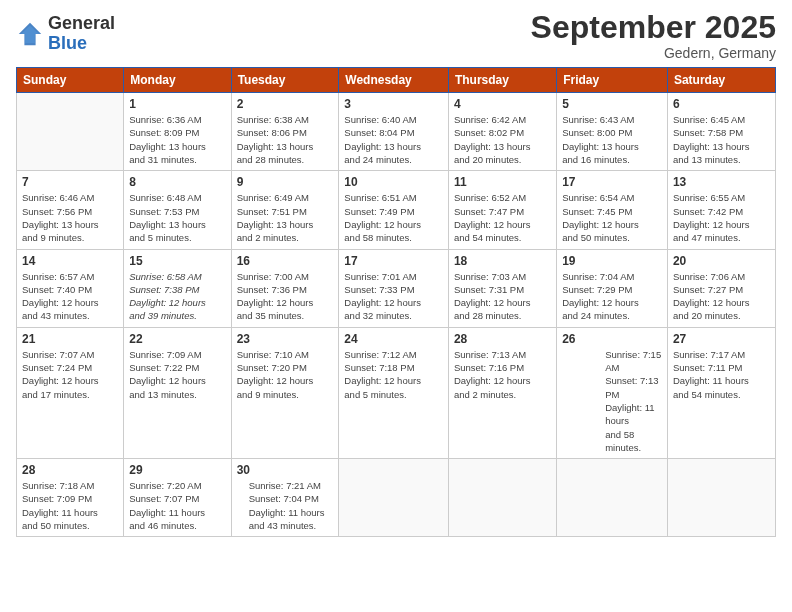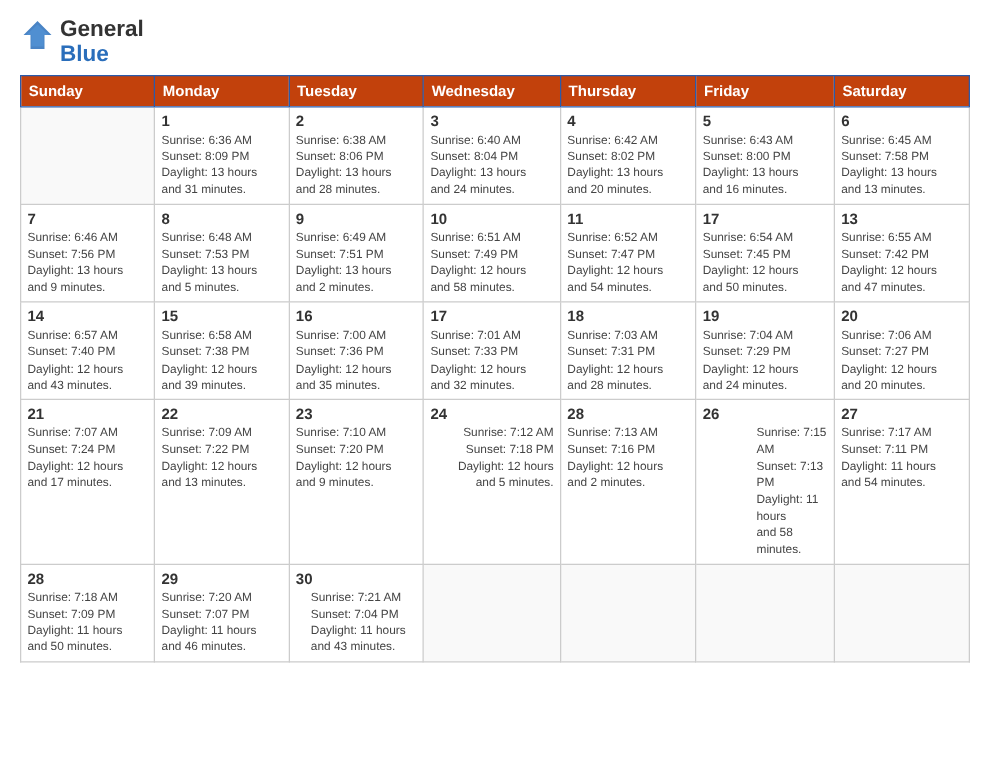--- a/index.html
+++ b/index.html
@@ -17,21 +17,21 @@
       padding: 10px 16px 10px 16px;
     }
     .header {
       display: flex;
       justify-content: space-between;
       align-items: flex-start;
       margin-bottom: 6px;
     }
     .logo {
       display: flex;
-      align-items: flex-start;
+      align-items: center;
       margin-top: 4px;
     }
     .logo-text {
       font-size: 18px;
       font-weight: bold;
       line-height: 1.1;
     }
     .logo-general { color: #333; }
     .logo-blue { color: #2a6ebb; }
     .logo-icon {
@@ -101,20 +101,24 @@
   <div class="header">
     <div class="logo">
       <svg class="logo-icon" viewBox="0 0 40 40" xmlns="http://www.w3.org/2000/svg">
         <polygon points="20,4 36,20 28,20 28,36 12,36 12,20 4,20" fill="#2a6ebb" opacity="0.85"></polygon>
         <polygon points="20,8 33,20 27,20 27,33 13,33 13,20 7,20" fill="#5599dd" opacity="0.5"></polygon>
       </svg>
       <div class="logo-text">
         <span class="logo-general">General</span><br>
         <span class="logo-blue">Blue</span>
       </div>
+    </div>
+    <div class="title-block">
+      <div class="month-title">September 2025</div>
+      <div class="location">Gedern, Germany</div>
     </div>
   </div>
 
   <table class="calendar">
     <thead>
       <tr>
         <th>Sunday</th>
         <th>Monday</th>
         <th>Tuesday</th>
         <th>Wednesday</th>
@@ -223,21 +227,21 @@
         <tr>
           <td>
             <div class="day-number">14</div>
             <div class="day-info" style="white-space: pre-line;">Sunrise: 6:57 AM
 Sunset: 7:40 PM
 Daylight: 12 hours
 and 43 minutes.</div>
           </td>
           <td>
             <div class="day-number">15</div>
-            <div class="day-info" style="white-space: pre-line;">Sunrise: 6:58 AM
+            <div class="day-info" style="white-space: pre-line; font-style: italic;">Sunrise: 6:58 AM
 Sunset: 7:38 PM
 Daylight: 12 hours
 and 39 minutes.</div>
           </td>
           <td>
             <div class="day-number">16</div>
             <div class="day-info" style="white-space: pre-line;">Sunrise: 7:00 AM
 Sunset: 7:36 PM
 Daylight: 12 hours
 and 35 minutes.</div>
@@ -288,21 +292,21 @@
           </td>
           <td>
             <div class="day-number">23</div>
             <div class="day-info" style="white-space: pre-line;">Sunrise: 7:10 AM
 Sunset: 7:20 PM
 Daylight: 12 hours
 and 9 minutes.</div>
           </td>
           <td>
             <div class="day-number">24</div>
-            <div class="day-info" style="white-space: pre-line; text-align: right;">Sunrise: 7:12 AM
+            <div class="day-info" style="white-space: pre-line;">Sunrise: 7:12 AM
 Sunset: 7:18 PM
 Daylight: 12 hours
 and 5 minutes.</div>
           </td>
           <td>
             <div class="day-number">28</div>
             <div class="day-info" style="white-space: pre-line;">Sunrise: 7:13 AM
 Sunset: 7:16 PM
 Daylight: 12 hours
 and 2 minutes.</div>

